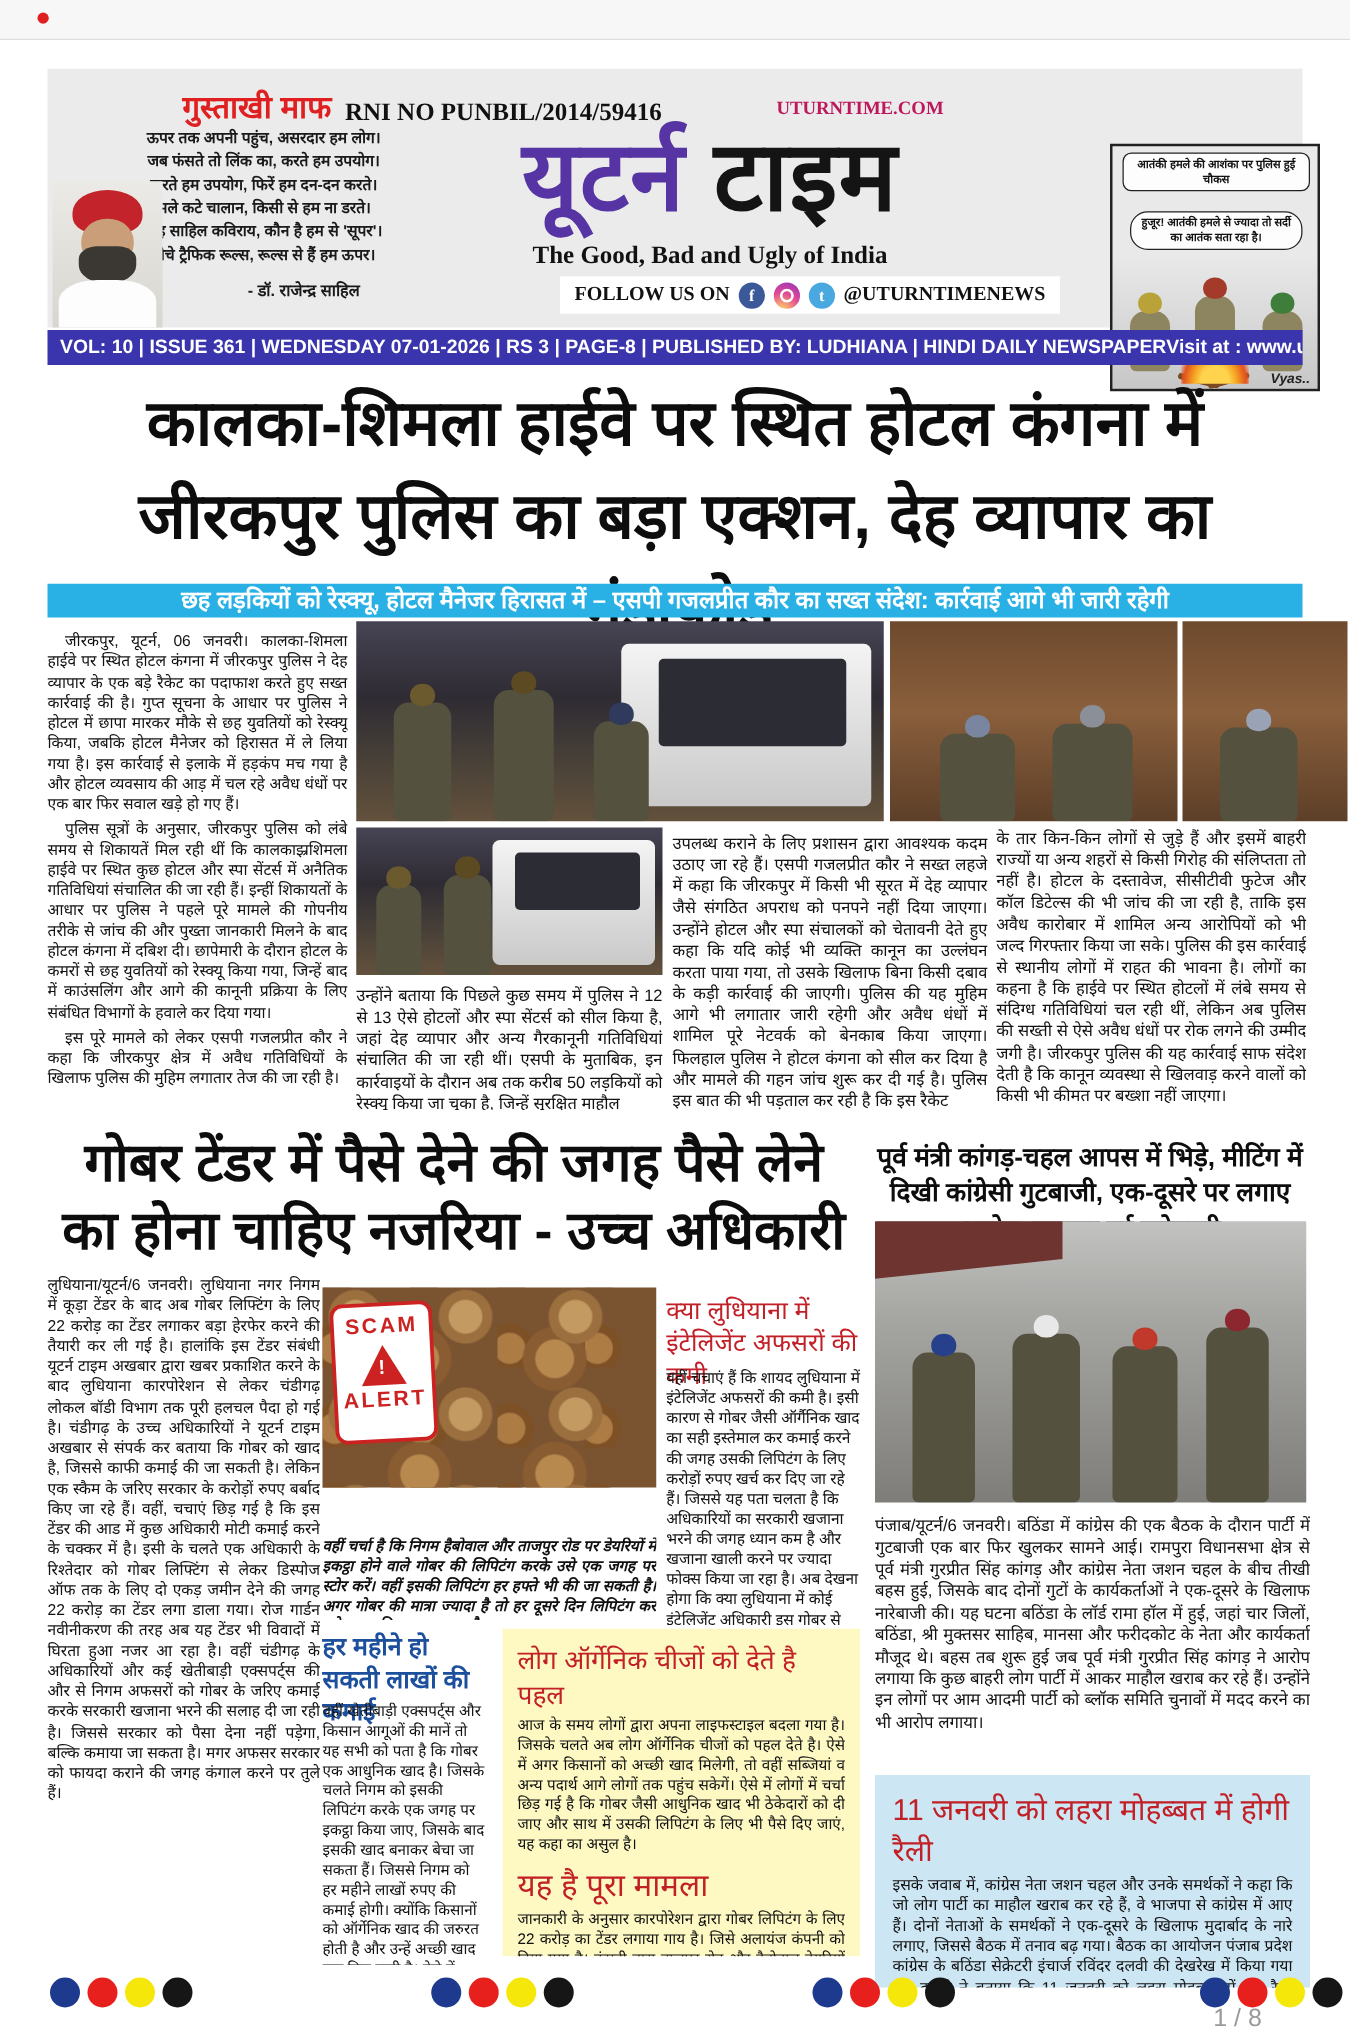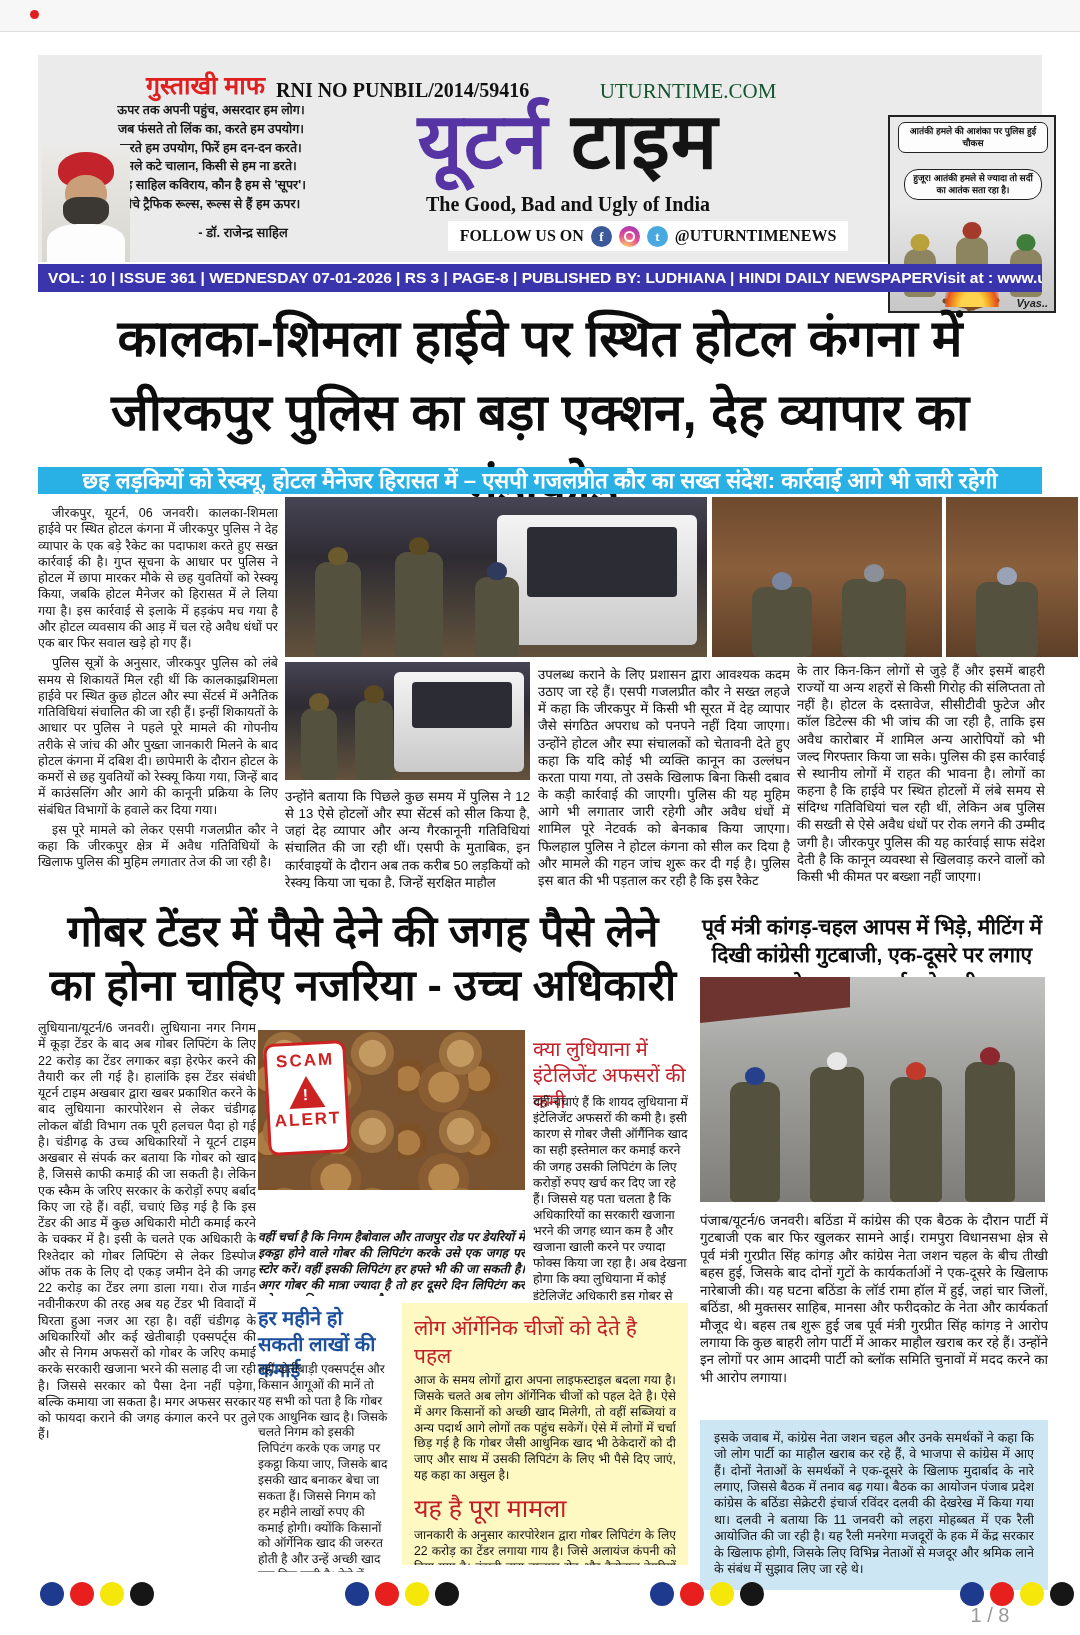--- a/index.html
+++ b/index.html
@@ -14,21 +14,21 @@
   .masthead{left:38px;top:55px;width:1004px;height:207px;background:#ebebeb}
   .g-title{left:60px;top:12px;width:215px;text-align:center;color:#e02020;font-size:25px;font-weight:bold}
   .g-poem{left:48px;top:46px;width:250px;text-align:center;font-size:12.5px;font-weight:bold;line-height:1.5;color:#1a1a1a}
   .g-author{left:120px;top:168px;width:170px;text-align:center;font-size:13px;font-weight:bold;color:#1a1a1a}
   .portrait{left:4px;top:90px;width:88px;height:117px;background:linear-gradient(#eceae6,#d8d6d0);overflow:hidden}
   .turban{position:absolute;left:50%;top:7px;transform:translateX(-50%);width:56px;height:36px;border-radius:55% 55% 45% 45%;background:#c3232a}
   .face{position:absolute;left:50%;top:30px;transform:translateX(-50%);width:42px;height:38px;border-radius:48%;background:#c99e78}
   .beard{position:absolute;left:50%;top:52px;transform:translateX(-50%);width:46px;height:30px;border-radius:40% 40% 60% 60%;background:#3b3833}
   .shirt{position:absolute;left:50%;bottom:-4px;transform:translateX(-50%);width:78px;height:42px;border-radius:40% 40% 0 0;background:#fdfdfd}
   .rni{left:238px;top:24px;width:330px;font-family:"Liberation Serif",serif;font-size:20px;font-weight:bold;color:#111}
-  .site{left:530px;top:24px;width:240px;text-align:center;font-family:"Liberation Serif",serif;font-size:21px;font-weight:normal;color:#14532d}
+  .site{left:530px;top:24px;width:240px;text-align:center;font-family:"Liberation Serif",serif;font-size:15px;font-weight:bold;color:#be185d}
   .logo{left:250px;top:40px;width:560px;text-align:center;font-size:78px;font-weight:800;letter-spacing:1px;line-height:1.2;white-space:nowrap}
   .logo .p1{color:#5734a3}
   .logo .p2{color:#141414}
   .tagline{left:300px;top:138px;width:460px;text-align:center;font-family:"Liberation Serif",serif;font-size:20px;font-weight:bold;color:#111}
   .follow-bar{left:410px;top:166px;width:400px;height:30px;background:#fff;display:flex;align-items:center;justify-content:center;gap:7px}
   .follow-label,.follow-handle{font-family:"Liberation Serif",serif;font-size:16px;font-weight:bold;color:#111}
   .icn{width:21px;height:21px;border-radius:50%;color:#fff;font:bold 13px/21px "Liberation Serif",serif;text-align:center;flex:0 0 auto;position:relative}
   .fb{background:#3b5998}
   .ig{background:radial-gradient(circle at 30% 110%,#fdc468 10%,#df4996 55%,#9e37b5 90%)}
   .ig::before{content:"";position:absolute;inset:5px;border:2px solid #fff;border-radius:6px}
@@ -38,21 +38,21 @@
   .bubble{position:absolute;background:#fdfdfd;border:1.5px solid #222;border-radius:7px;font-size:9px;font-weight:bold;text-align:center;padding:3px 4px;line-height:1.3;color:#111}
   .cfig{position:absolute;width:32px;height:48px;border-radius:12px 12px 5px 5px;background:#8d8560}
   .cfig::before{content:"";position:absolute;left:50%;top:-15px;transform:translateX(-50%);width:19px;height:17px;border-radius:50% 50% 45% 45%;background:currentColor}
   .cfire{position:absolute;left:50%;bottom:4px;transform:translateX(-50%);width:54px;height:34px;background:radial-gradient(ellipse at 50% 100%,#ffd34d 0 30%,#f6a623 45%,#e3541e 65%,transparent 78%)}
   .clog{position:absolute;bottom:4px;width:34px;height:5px;background:#7a4a21;border-radius:3px}
   .sig{position:absolute;right:6px;bottom:2px;font-style:italic;font-size:11px;font-weight:bold;color:#222}
   
   .info-bar{left:38px;top:264px;width:1004px;height:28px;background:#3a34ad;color:#fff;display:flex;align-items:center;justify-content:space-between;padding:0 10px;font-weight:bold;font-size:15.5px;white-space:nowrap;overflow:hidden}
   
   .hl1{left:38px;top:302px;width:1004px;text-align:center;font-size:51px;font-weight:800;line-height:1.45;color:#0d0d0d}
-  .subhead{left:38px;top:467px;width:1004px;height:27px;background:#29b1e6;color:#fff;font-weight:bold;font-size:22px;text-align:center;line-height:27px;white-space:nowrap;overflow:hidden}
+  .subhead{left:38px;top:467px;width:1004px;height:27px;background:#29b1e6;color:#fff;font-weight:bold;font-size:19px;text-align:center;line-height:27px;white-space:nowrap;overflow:hidden}
   
   .body-txt{font-size:13px;line-height:1.3;text-align:justify;color:#111;overflow:hidden}
   .body-txt p{margin-bottom:4px;text-indent:14px}
   
   .ph{position:absolute;overflow:hidden;background:#46423c}
   .night{background:linear-gradient(180deg,#474454 0%,#2e2b33 38%,#4a4238 72%,#63513c 100%)}
   .wood{background:linear-gradient(180deg,#6e4a2e 0%,#8a5f3c 45%,#5d3f28 100%)}
   .van{position:absolute;background:linear-gradient(#f4f4f4,#c9c9c9);border-radius:6px}
   .vwin{position:absolute;background:#2c2c34;border-radius:4px}
   .fig{position:absolute;border-radius:12px 12px 5px 5px;background:#55513f}
@@ -203,20 +203,21 @@
   <div class="abs hl3">पूर्व मंत्री कांगड़-चहल आपस में भिड़े, मीटिंग में दिखी कांग्रेसी गुटबाजी, एक-दूसरे पर लगाए आरोप, जमकर हुई नारेबाजी</div>
   <div class="ph meeting" style="left:700px;top:977px;width:345px;height:225px">
     <div class="roof"></div>
     <div class="fig" style="left:30px;bottom:0;width:50px;height:120px;color:#27408b"></div>
     <div class="fig" style="left:110px;bottom:0;width:54px;height:135px;color:#e8e8e8"></div>
     <div class="fig" style="left:190px;bottom:0;width:52px;height:125px;color:#c0392b"></div>
     <div class="fig" style="left:265px;bottom:0;width:50px;height:140px;color:#8c2730"></div>
   </div>
   <div class="abs body-txt" style="left:700px;top:1212px;width:348px;height:200px;font-size:13.4px">पंजाब/यूटर्न/6 जनवरी। बठिंडा में कांग्रेस की एक बैठक के दौरान पार्टी में गुटबाजी एक बार फिर खुलकर सामने आई। रामपुरा विधानसभा क्षेत्र से पूर्व मंत्री गुरप्रीत सिंह कांगड़ और कांग्रेस नेता जशन चहल के बीच तीखी बहस हुई, जिसके बाद दोनों गुटों के कार्यकर्ताओं ने एक-दूसरे के खिलाफ नारेबाजी की। यह घटना बठिंडा के लॉर्ड रामा हॉल में हुई, जहां चार जिलों, बठिंडा, श्री मुक्तसर साहिब, मानसा और फरीदकोट के नेता और कार्यकर्ता मौजूद थे। बहस तब शुरू हुई जब पूर्व मंत्री गुरप्रीत सिंह कांगड़ ने आरोप लगाया कि कुछ बाहरी लोग पार्टी में आकर माहौल खराब कर रहे हैं। उन्होंने इन लोगों पर आम आदमी पार्टी को ब्लॉक समिति चुनावों में मदद करने का भी आरोप लगाया।</div>
   <div class="abs bbox" style="left:700px;top:1420px;width:348px;height:170px">
+    <div class="red-h" style="font-size:24px;margin-bottom:4px">11 जनवरी को लहरा मोहब्बत में होगी रैली</div>
     <div class="body-txt" style="font-size:12.6px">इसके जवाब में, कांग्रेस नेता जशन चहल और उनके समर्थकों ने कहा कि जो लोग पार्टी का माहौल खराब कर रहे हैं, वे भाजपा से कांग्रेस में आए हैं। दोनों नेताओं के समर्थकों ने एक-दूसरे के खिलाफ मुदार्बाद के नारे लगाए, जिससे बैठक में तनाव बढ़ गया। बैठक का आयोजन पंजाब प्रदेश कांग्रेस के बठिंडा सेक्रेटरी इंचार्ज रविंदर दलवी की देखरेख में किया गया था। दलवी ने बताया कि 11 जनवरी को लहरा मोहब्बत में एक रैली आयोजित की जा रही है। यह रैली मनरेगा मजदूरों के हक में केंद्र सरकार के खिलाफ होगी, जिसके लिए विभिन्न नेताओं से मजदूर और श्रमिक लाने के संबंध में सुझाव लिए जा रहे थे।</div>
   </div>
 
   <div class="dots" style="left:40px;top:1582px">
     <span class="dot" style="background: rgb(29, 58, 143);"></span>
     <span class="dot" style="background: rgb(232, 32, 29);"></span>
     <span class="dot" style="background: rgb(246, 231, 10);"></span>
     <span class="dot" style="background: rgb(22, 22, 22);"></span>
   </div>
   <div class="dots" style="left:345px;top:1582px">

